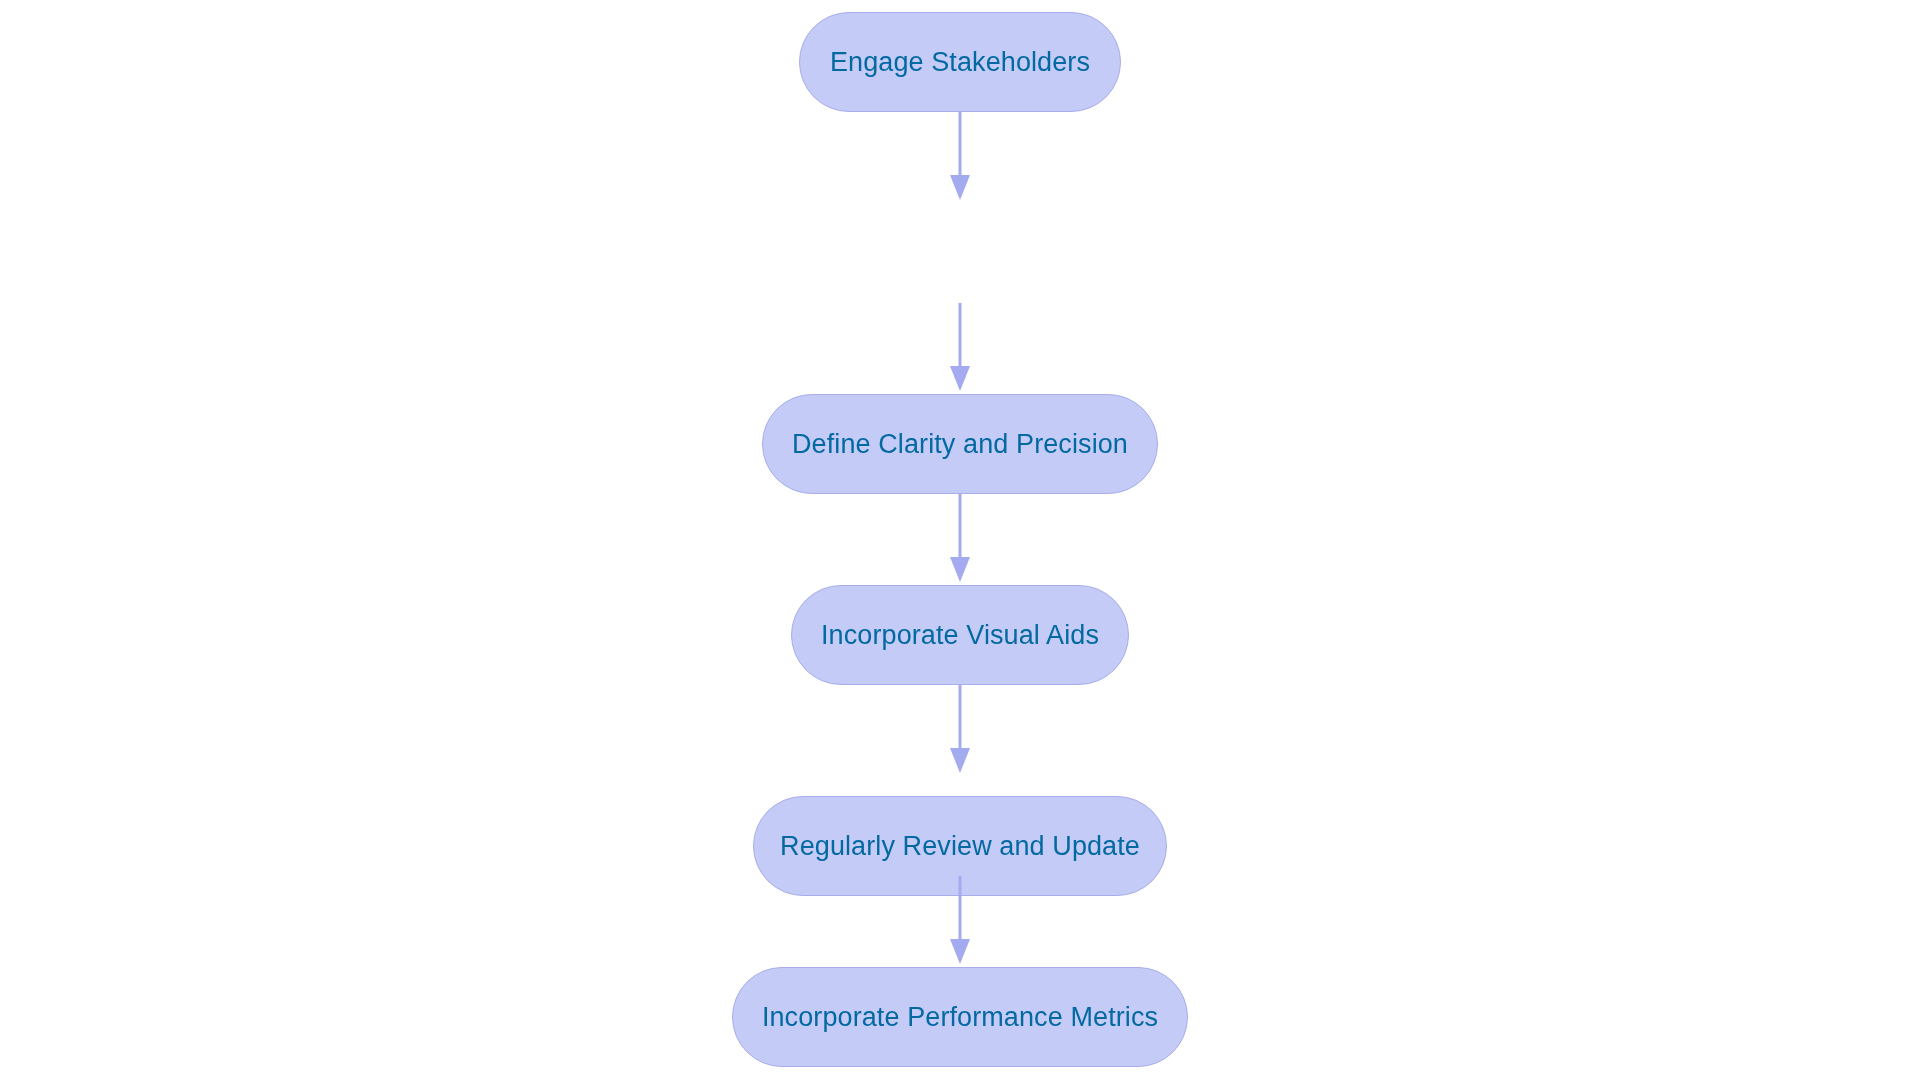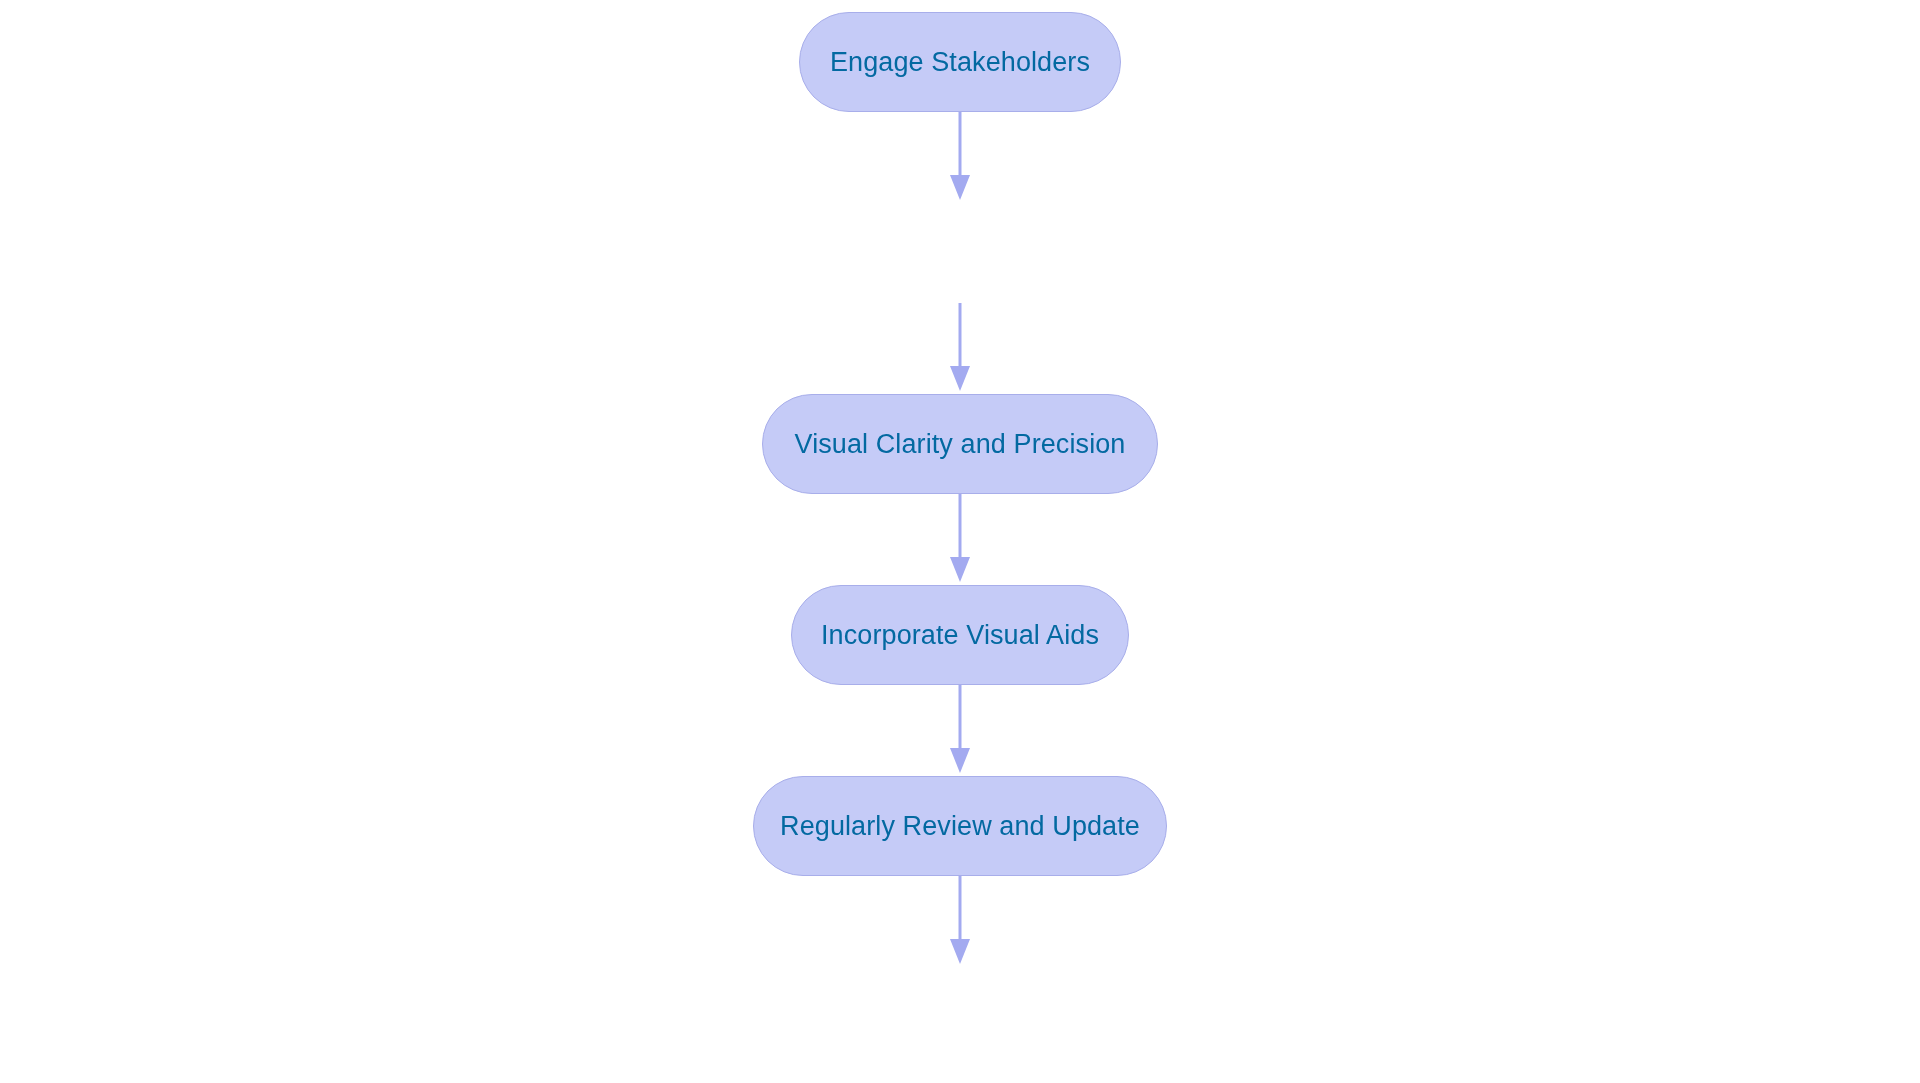--- a/index.html
+++ b/index.html
@@ -45,21 +45,21 @@
     letter-spacing: 0.1px;
     line-height: 1;
     font-family: "Liberation Sans", "DejaVu Sans", sans-serif;
   }
 
   
   .node-0 { top: 12px;  width: 322px; margin-left: 0px; }
   .node-1 { top: 203px; width: 382px; margin-left: 0px; }
   .node-2 { top: 394px; width: 396px; margin-left: 0px; }
   .node-3 { top: 585px; width: 338px; margin-left: 0px; }
-  .node-4 { top: 776px; width: 414px; margin-left: 0px; }
+  .node-4 { top: 796px; width: 414px; margin-left: 0px; }
   .node-5 { top: 967px; width: 456px; margin-left: 0px; }
 
   
   .connector {
     position: absolute;
     left: 50%;
     transform: translateX(-50%);
     width: 34px;
     height: 91px;
     pointer-events: none;
@@ -76,31 +76,34 @@
 <body>
 
 <div id="flowchart-canvas">
 
   <div class="node node-0">
     <span class="node-label">Engage Stakeholders</span>
   </div>
 
 
   <div class="node node-2">
-    <span class="node-label">Visual Clarity and Precision</span>
+    <span class="node-label">Define Clarity and Precision</span>
   </div>
 
   <div class="node node-3">
     <span class="node-label">Incorporate Visual Aids</span>
   </div>
 
   <div class="node node-4">
     <span class="node-label">Regularly Review and Update</span>
   </div>
 
+  <div class="node node-5">
+    <span class="node-label">Incorporate Performance Metrics</span>
+  </div>
 
   <div class="connector conn-0">
     <svg viewBox="0 0 34 91" preserveAspectRatio="none" aria-hidden="true">
       <line x1="17" y1="0" x2="17" y2="68" stroke="#a3aaf0" stroke-width="3"></line>
       <polygon points="17,88 7,63 27,63" fill="#a3aaf0"></polygon>
     </svg>
   </div>
 
   <div class="connector conn-1">
     <svg viewBox="0 0 34 91" preserveAspectRatio="none" aria-hidden="true">

